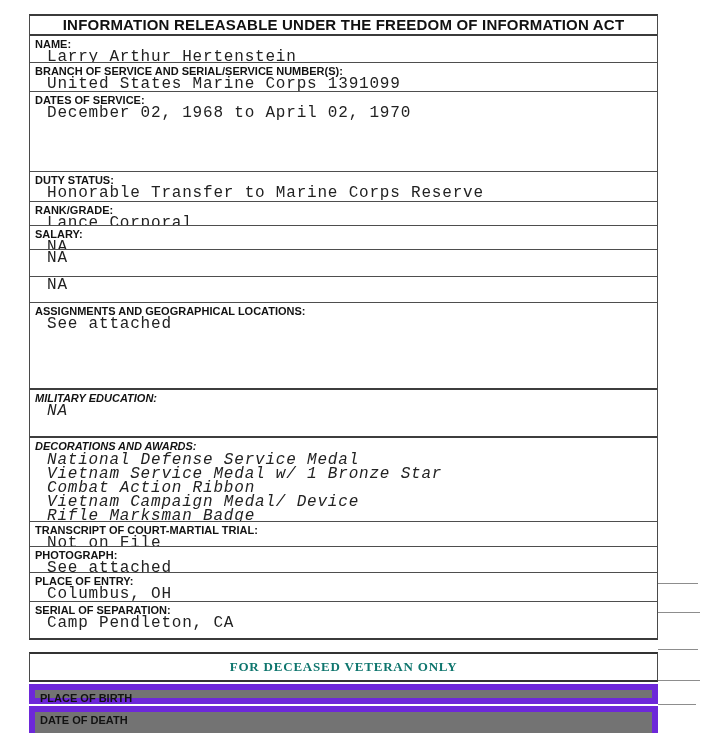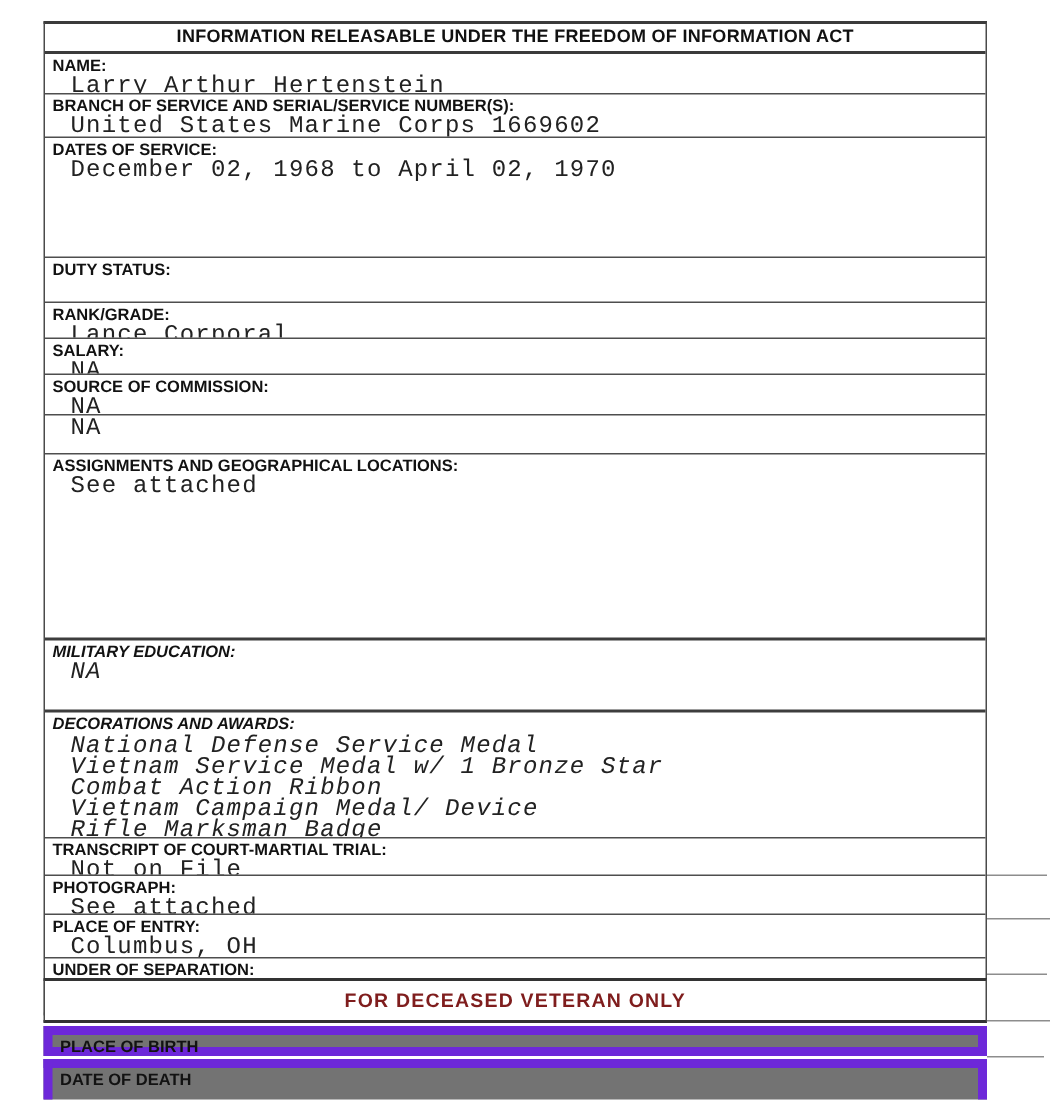--- a/index.html
+++ b/index.html
@@ -13,52 +13,52 @@
   
   .doc{
     position:absolute;left:29px;top:14px;width:629px;
     box-sizing:border-box;background:#fff;
     border:1px solid #4a4a4a;
     border-top:2px solid #3b3b3b;border-bottom:2px solid #3b3b3b;
   }
   .title-row{
     box-sizing:border-box;height:20px;
     border-bottom:2px solid #3b3b3b;
-    text-align:center;font-weight:bold;font-size:12px;line-height:17px;
+    text-align:center;font-weight:bold;font-size:15px;line-height:17px;
     letter-spacing:.2px;color:#111;white-space:nowrap;
   }
   .sec{box-sizing:border-box;border-top:1px solid #4e4e4e;overflow:hidden;}
   .sec.first{border-top:none;}
   .sec.thick{border-top:2px solid #3d3d3d;font-style:italic;}
   .label{
     font-weight:bold;font-size:11px;line-height:10px;
     padding:3px 0 0 5px;color:#121212;white-space:nowrap;
   }
   .value{
     font-family:"Liberation Mono","DejaVu Sans Mono",monospace;
     font-size:16px;line-height:13px;letter-spacing:.8px;
     padding:2px 0 0 17px;color:#222;white-space:pre;
   }
   .vals{padding-top:2px;}
   .vals .value{line-height:14px;padding-top:0;}
 
   
   .sec-name{height:26px}.sec-branch{height:29px}.sec-dates{height:80px}
   .sec-duty{height:30px}.sec-rank{height:24px}.sec-salary{height:24px}
-  .sec-source{height:27px}.sec-promo{height:26px}.sec-assign{height:123px}
+  .sec-source{height:27px}.sec-promo{height:26px}.sec-assign{height:86px}
   .sec-miled{height:48px}.sec-decor{height:85px}.sec-transcript{height:25px}
   .sec-photo{height:26px}.sec-entry{height:29px}.sec-sep{height:37px}
 
   
   .band{
     position:absolute;left:29px;top:652px;width:629px;height:30px;
     box-sizing:border-box;border:1px solid #4a4a4a;
     border-top:2px solid #333;border-bottom:2px solid #333;
     text-align:center;font-weight:bold;font-size:13px;line-height:25px;
-    letter-spacing:.8px;color:#7f1d1d;background:#fff;
+    letter-spacing:.8px;color:#0f766e;background:#fff;font-family:Liberation Serif, serif;
   }
   .lowbox{
     position:absolute;left:29px;width:629px;box-sizing:border-box;
     border:6px solid #6d28d9;background:#737373;
   }
   .lowbox.pob{top:684px;height:20px;}
   .lowbox.dod{top:706px;height:27px;border-bottom:none;}
 
   
   .artifact{position:absolute;background:#b3b3b3;height:2px;}
@@ -85,44 +85,44 @@
   <div class="doc">
     <div class="title-row">INFORMATION RELEASABLE UNDER THE FREEDOM OF INFORMATION ACT</div>
 
     <div class="sec first sec-name">
       <div class="label">NAME:</div>
       <div class="value">Larry Arthur Hertenstein</div>
     </div>
 
     <div class="sec sec-branch">
       <div class="label">BRANCH OF SERVICE AND SERIAL/SERVICE NUMBER(S):</div>
-      <div class="value">United States Marine Corps 1669602</div>
+      <div class="value">United States Marine Corps 1391099</div>
     </div>
 
     <div class="sec sec-dates">
       <div class="label">DATES OF SERVICE:</div>
       <div class="value">December 02, 1968 to April 02, 1970</div>
     </div>
 
     <div class="sec sec-duty">
       <div class="label">DUTY STATUS:</div>
+      <div class="value">Honorable Transfer to Marine Corps Reserve</div>
     </div>
 
     <div class="sec sec-rank">
       <div class="label">RANK/GRADE:</div>
       <div class="value">Lance Corporal</div>
     </div>
 
     <div class="sec sec-salary">
       <div class="label">SALARY:</div>
       <div class="value">NA</div>
     </div>
 
     <div class="sec sec-source">
-      <div class="label">SOURCE OF COMMISSION:</div>
       <div class="value">NA</div>
     </div>
 
     <div class="sec sec-promo">
       <div class="value">NA</div>
     </div>
 
     <div class="sec sec-assign">
       <div class="label">ASSIGNMENTS AND GEOGRAPHICAL LOCATIONS:</div>
       <div class="value">See attached</div>
@@ -153,21 +153,21 @@
       <div class="label">PHOTOGRAPH:</div>
       <div class="value">See attached</div>
     </div>
 
     <div class="sec sec-entry">
       <div class="label">PLACE OF ENTRY:</div>
       <div class="value">Columbus, OH</div>
     </div>
 
     <div class="sec sec-sep">
-      <div class="label">UNDER OF SEPARATION:</div>
+      <div class="label">SERIAL OF SEPARATION:</div>
       <div class="value">Camp Pendleton, CA</div>
     </div>
   </div>
 
   <div class="band">FOR DECEASED VETERAN ONLY</div>
 
   <div class="lowbox pob">
     <div class="label">PLACE OF BIRTH</div>
   </div>
 

